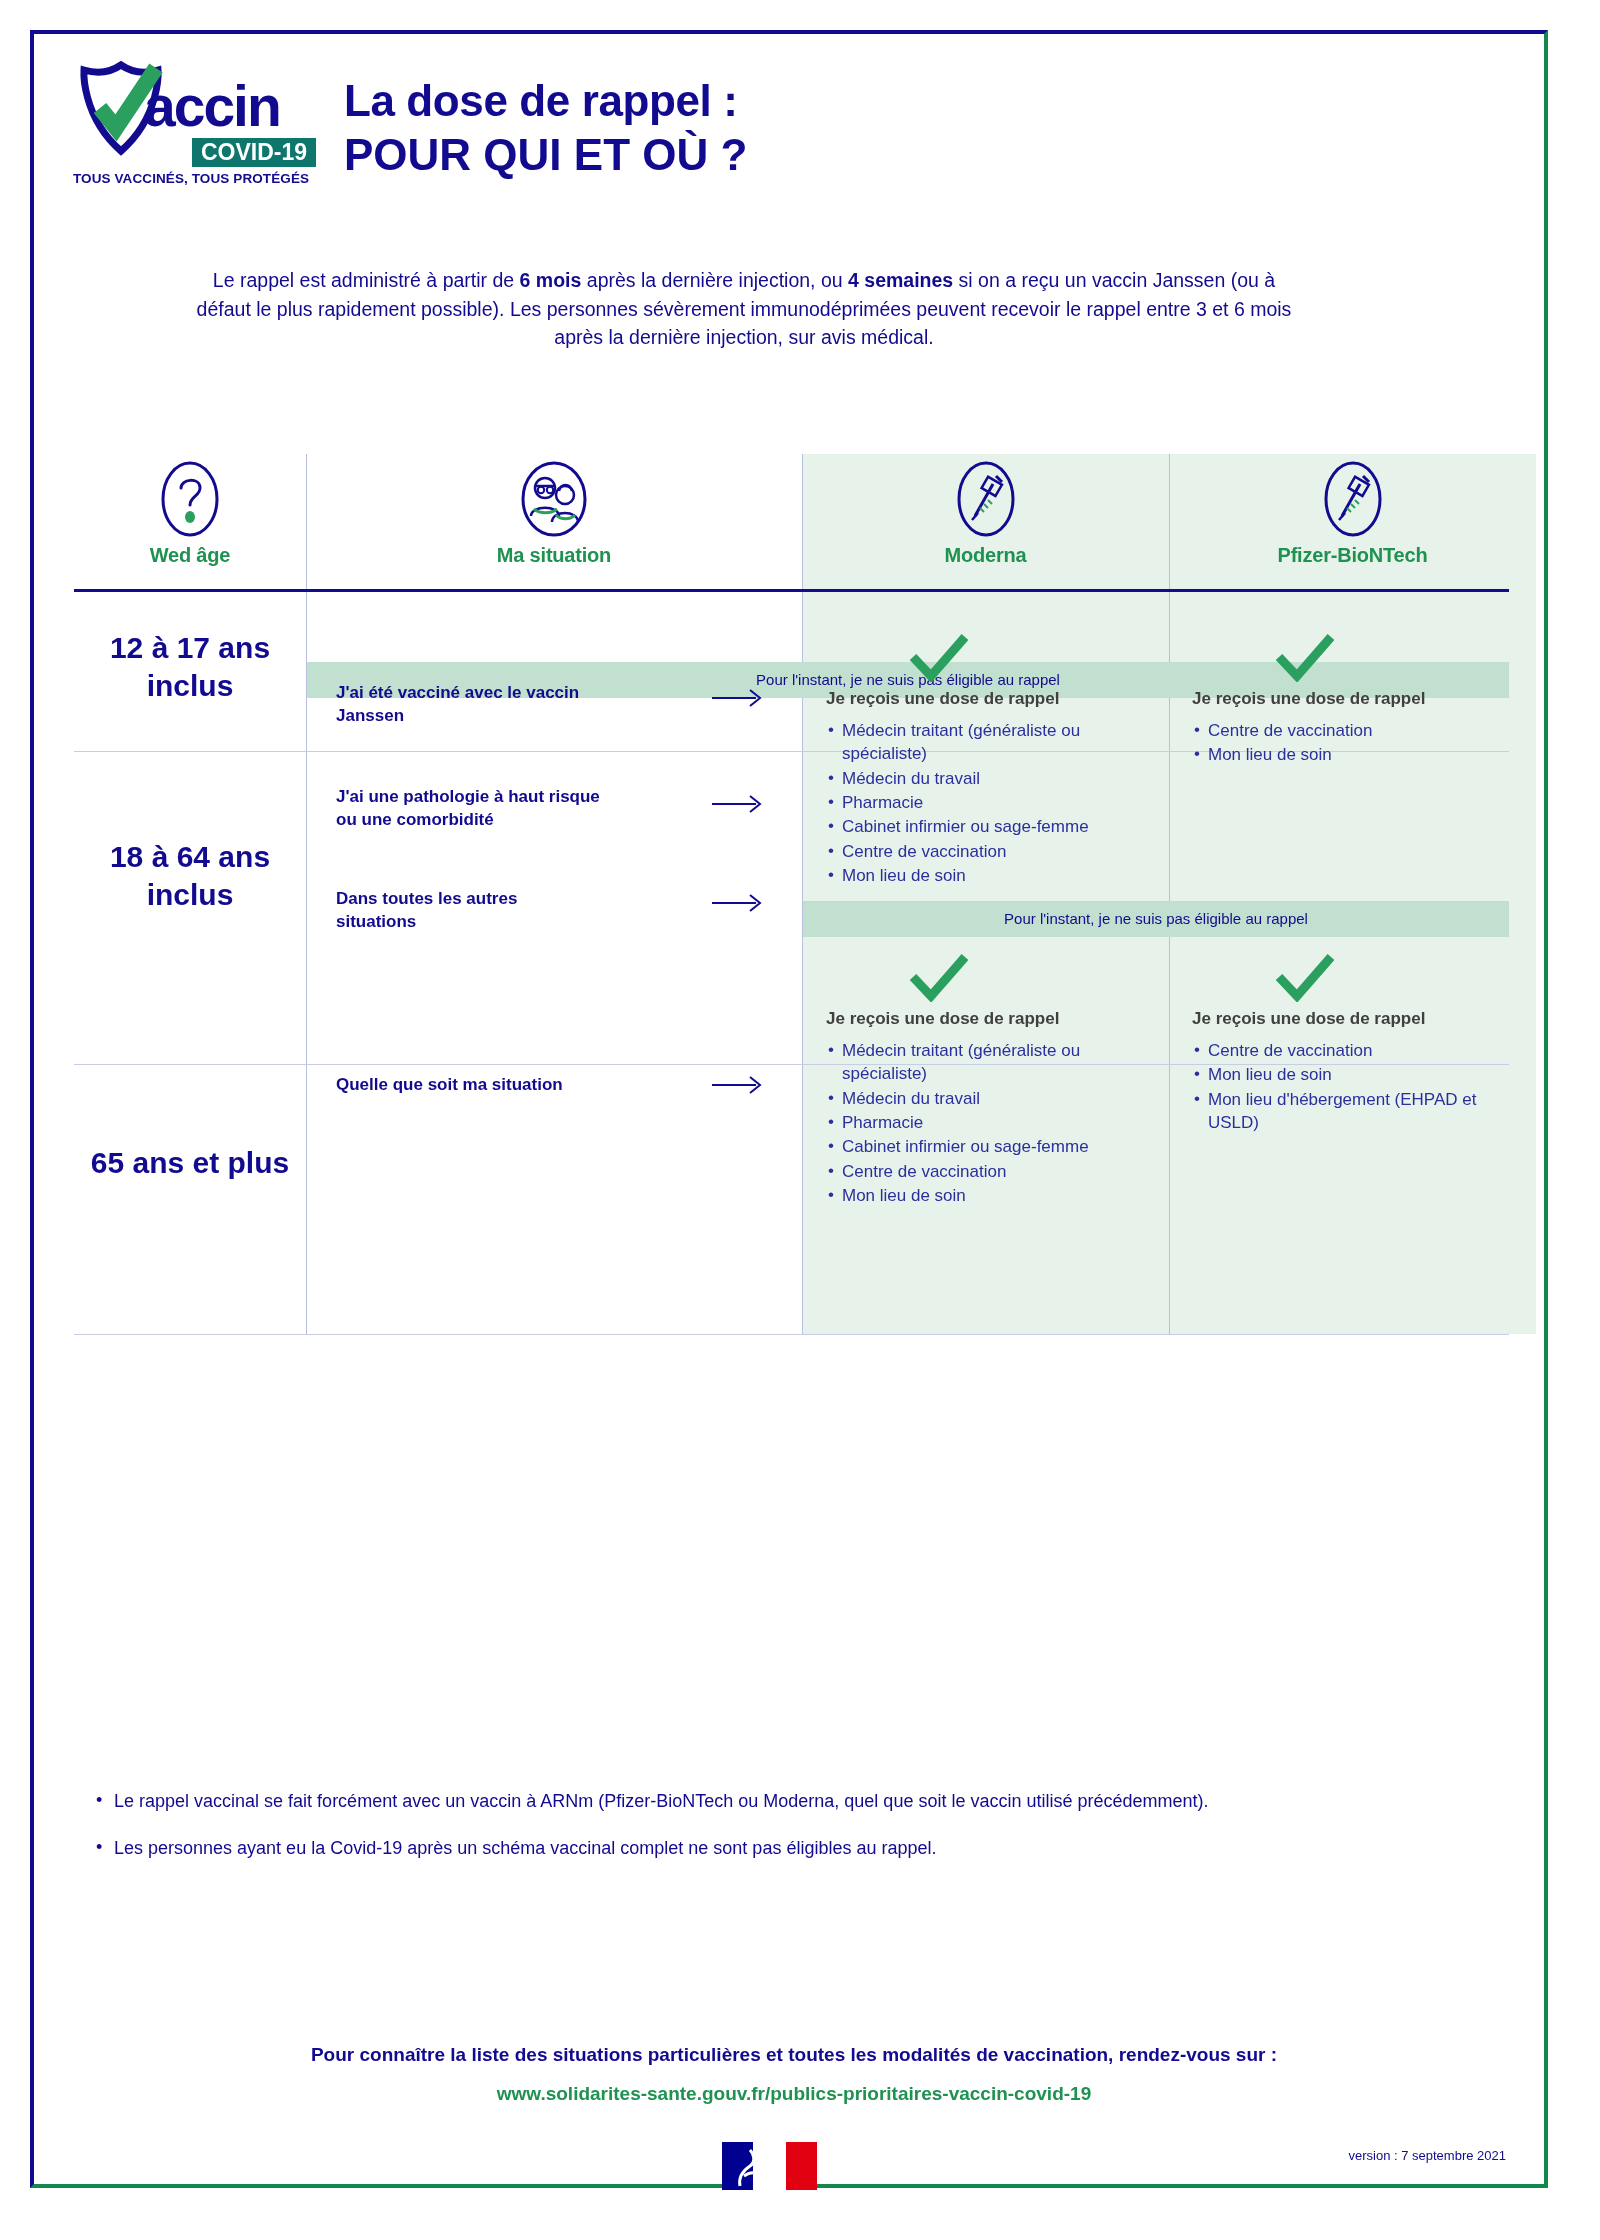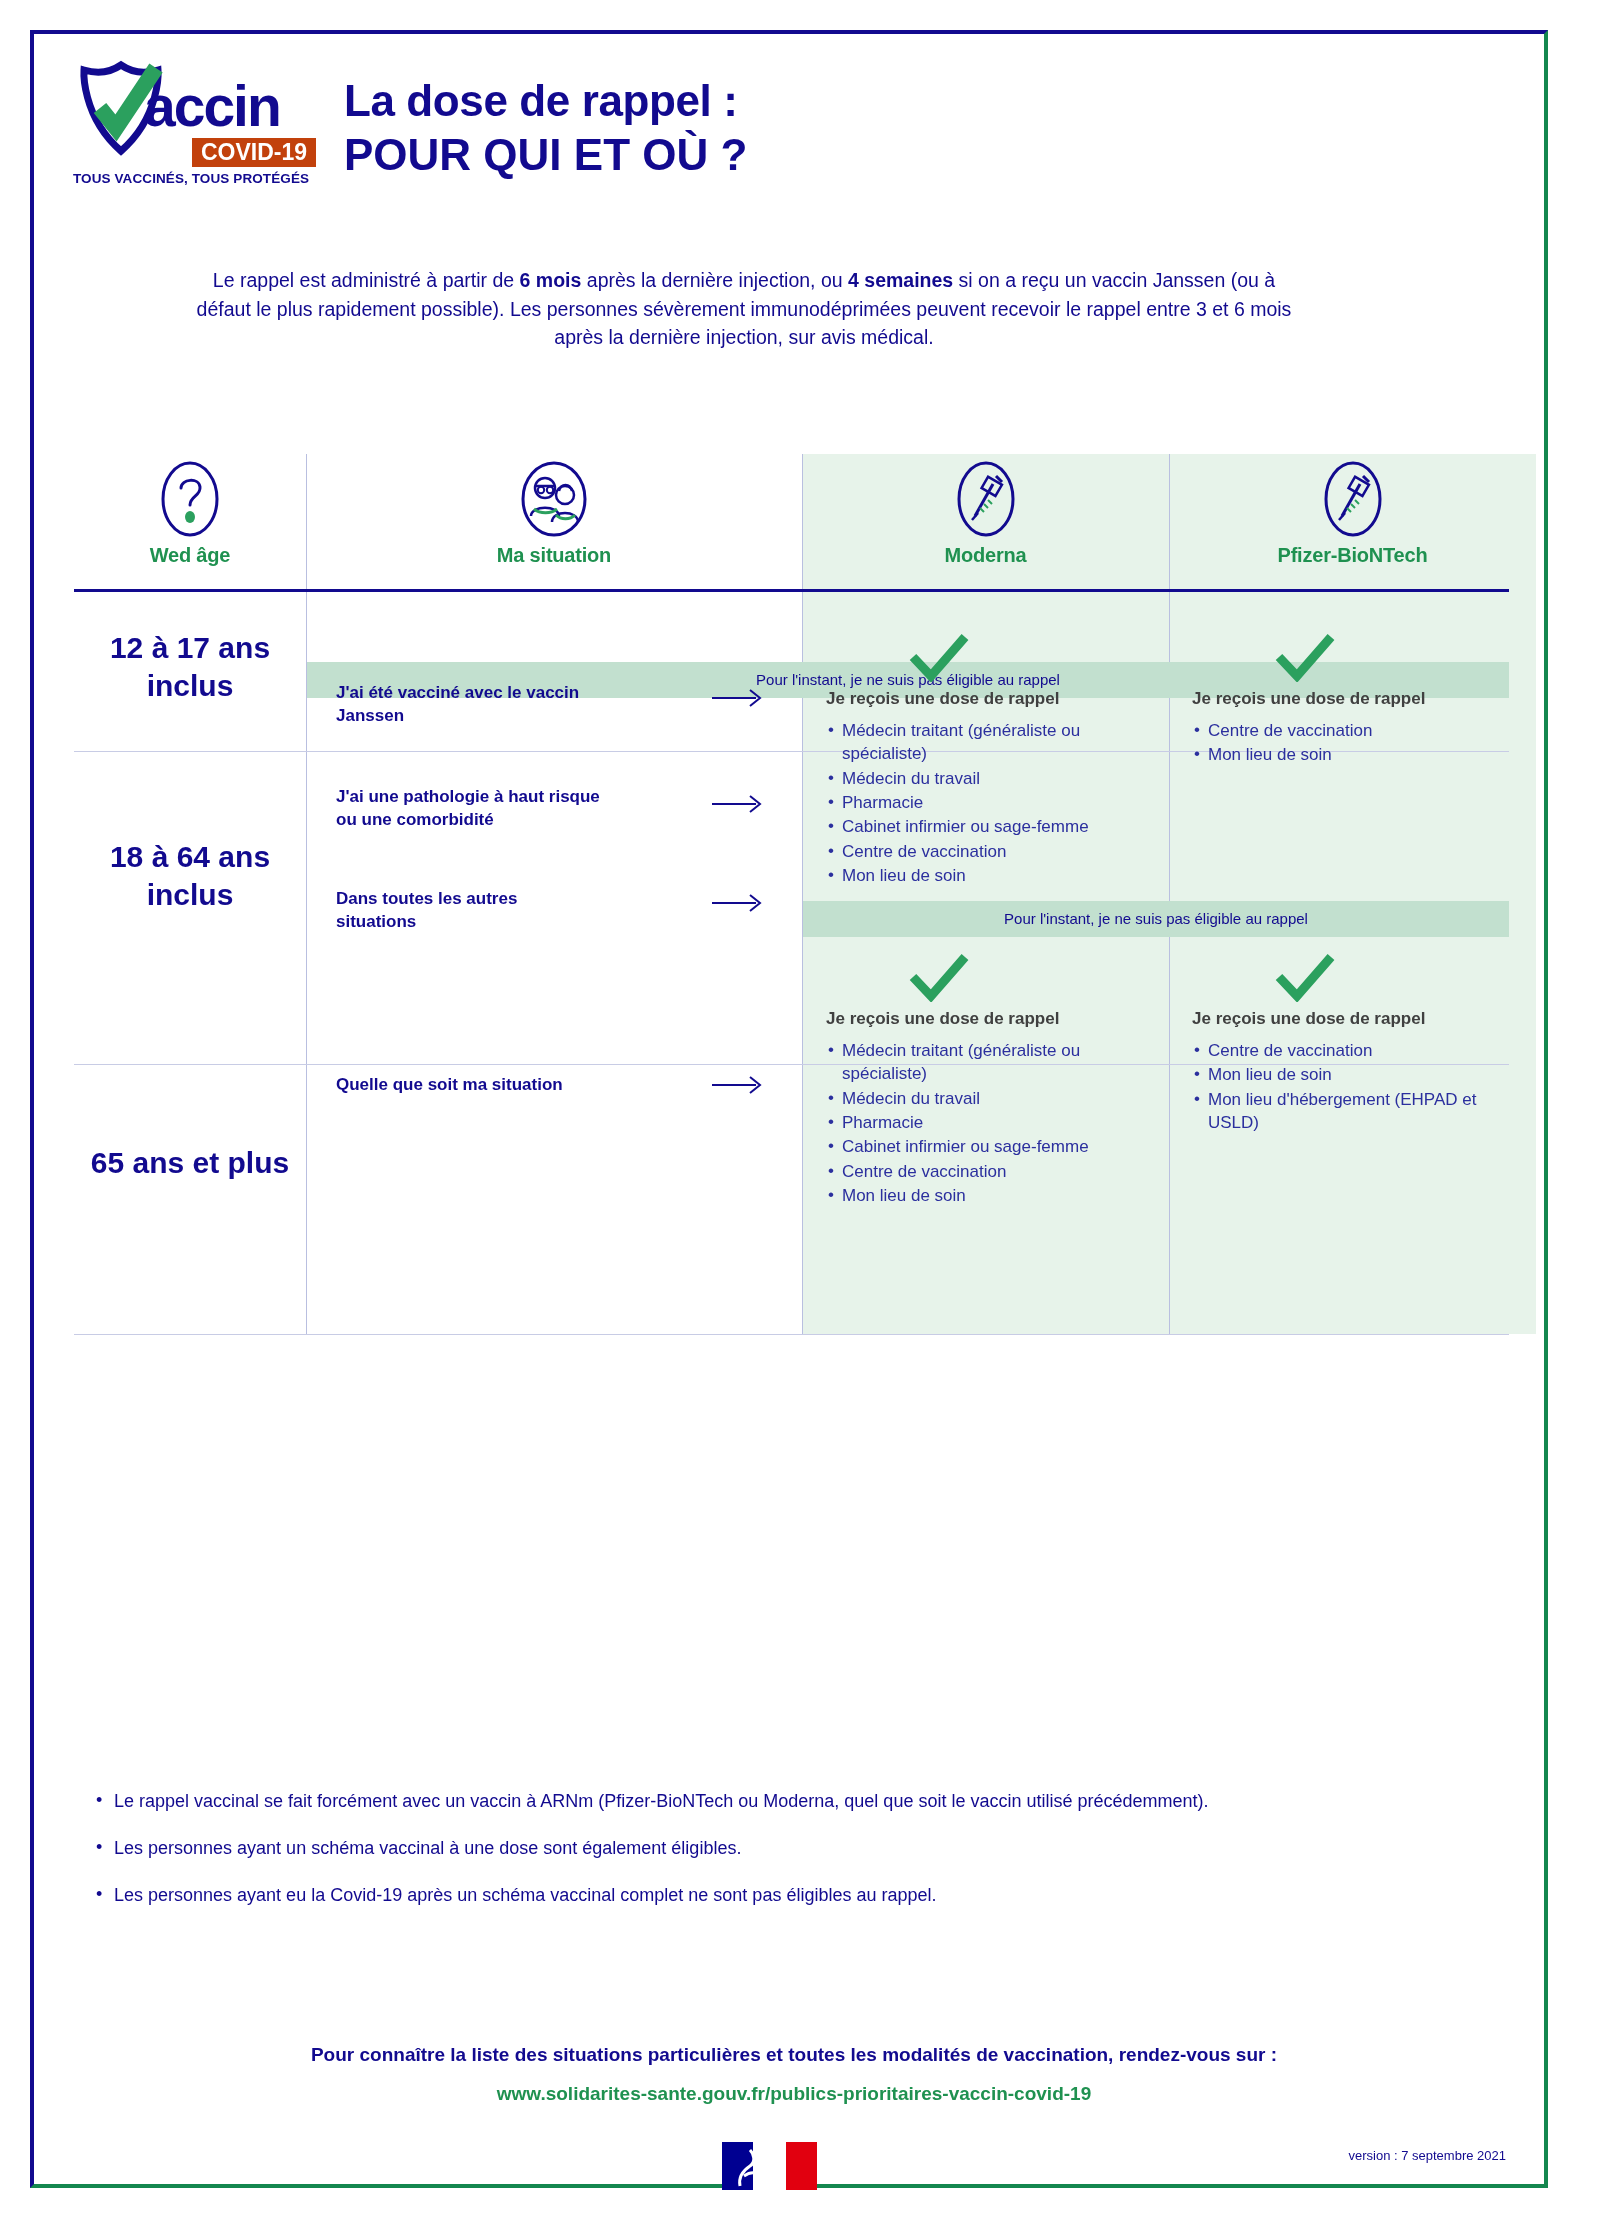--- a/index.html
+++ b/index.html
@@ -49,21 +49,21 @@
     left: 72px; top: 22px;
     font-size: 57px;
     font-weight: bold;
     letter-spacing: -2px;
     color: #120a8f;
     line-height: 1;
   }
   .logo-covid {
     position: absolute;
     left: 120px; top: 82px;
-    background: #c2410c;
+    background: #0f766e;
     color: #ffffff;
     font-size: 23px;
     font-weight: bold;
     letter-spacing: 0px;
     padding: 2px 9px 3px 9px;
     line-height: 1.05;
   }
   .logo-tagline {
     position: absolute;
     left: 1px; top: 115px;
@@ -484,21 +484,20 @@
       <ul class="res-list">
         <li>Centre de vaccination</li>
         <li>Mon lieu de soin</li>
         <li>Mon lieu d'hébergement (EHPAD et USLD)</li>
       </ul>
     </div>
   </div>
 
   <div class="notes">
     <div class="note">Le rappel vaccinal se fait forcément avec un vaccin à ARNm (Pfizer-BioNTech ou Moderna, quel que soit le vaccin utilisé précédemment).</div>
-    <div class="note">Les personnes ayant un schéma vaccinal à une dose sont également éligibles.</div>
     <div class="note">Les personnes ayant eu la Covid-19 après un schéma vaccinal complet ne sont pas éligibles au rappel.</div>
   </div>
 
   <div class="cta">
     <div class="cta-line">Pour connaître la liste des situations particulières et toutes les modalités de vaccination, rendez-vous sur :</div>
     <div class="cta-url">www.solidarites-sante.gouv.fr/publics-prioritaires-vaccin-covid-19</div>
   </div>
 
   <div class="footer">
     <div class="flag">

